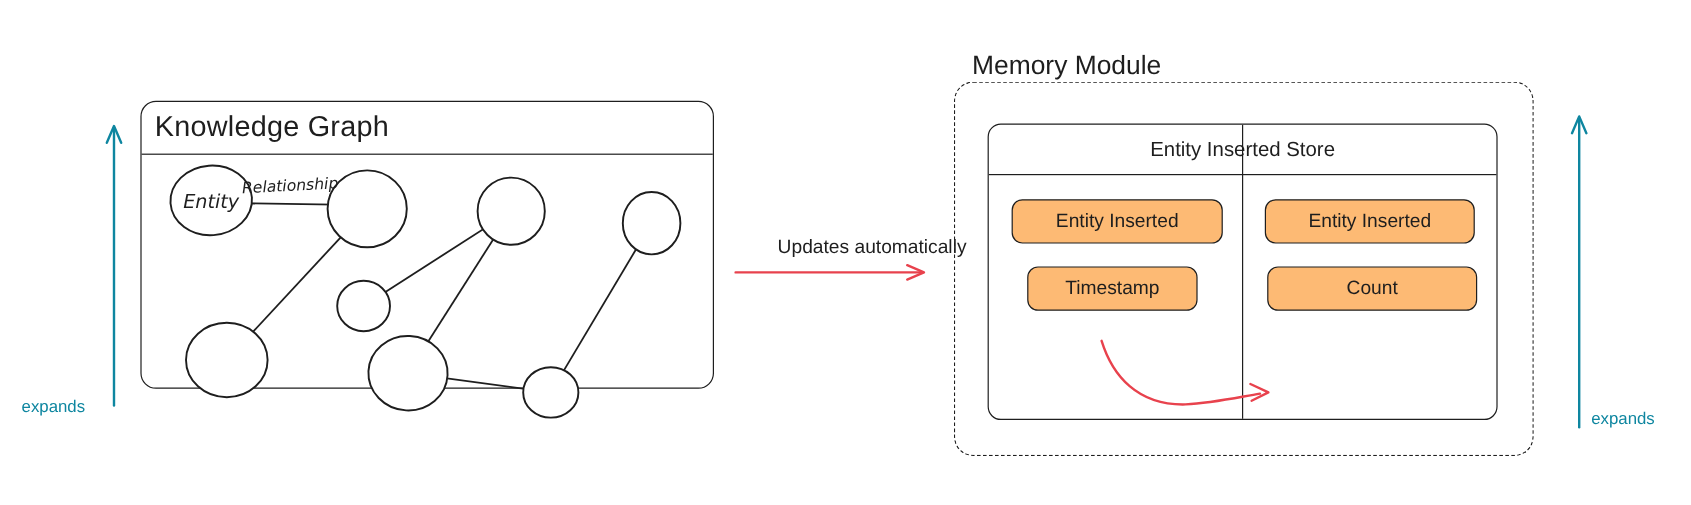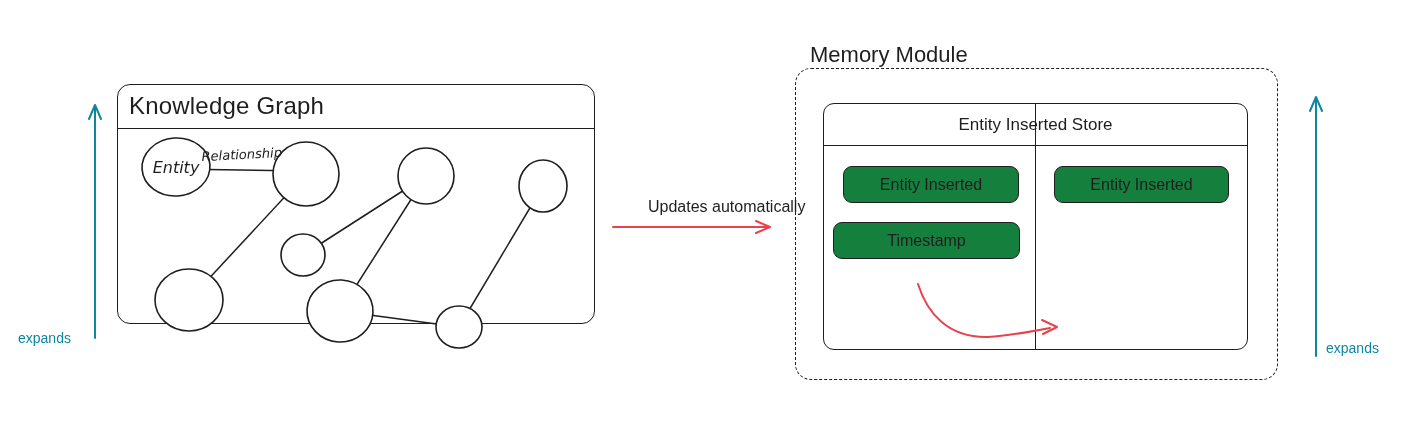--- a/index.html
+++ b/index.html
@@ -105,25 +105,25 @@
   #header-entity-knowledge-store { flex: 1; }
   .chip {
     position: absolute;
     border: 1.6px solid #1e1e1e;
     border-radius: 9px;
     box-sizing: border-box;
     display: flex;
     align-items: center;
     justify-content: center;
     font-size: 16px;
-    background: #15803d;
+    background: #fdba74;
     white-space: nowrap;
   }
   #chip-ms-entity-inserted { left: 19px;  top: 62px;  width: 176px; height: 37px; }
-  #chip-ms-timestamp       { left: 9px;  top: 118px; width: 187px; height: 37px; }
+  #chip-ms-timestamp       { left: 32px;  top: 118px; width: 142px; height: 37px; }
   #chip-eks-entity-inserted{ left: 230px; top: 62px;  width: 175px; height: 37px; }
   #chip-eks-count          { left: 232px; top: 118px; width: 175px; height: 37px; }
   #chip-eks-latest-timestamp{ left: 230px; top: 174px; width: 177px; height: 37px; }
 
   
   #arrows-layer {
     left: 0; top: 0;
     pointer-events: none;
     z-index: 30;
   }
@@ -173,20 +173,21 @@
 
   <div id="memory-dashed-box" class="abs">
     <div id="memory-table" class="abs">
       <div id="memory-col-divider" class="abs"></div>
       <div id="memory-header-row" class="abs">
         <div id="header-entity-knowledge-store" class="memory-header">Entity Inserted Store</div>
       </div>
       <div id="chip-ms-entity-inserted" class="chip">Entity Inserted</div>
       <div id="chip-ms-timestamp" class="chip">Timestamp</div>
       <div id="chip-eks-entity-inserted" class="chip">Entity Inserted</div>
+      <div id="chip-eks-count" class="chip">Count</div>
     </div>
   </div>
 
   <svg id="arrows-layer" class="abs" width="1409" height="421" viewBox="0 0 1409 421">
 
     <g stroke-width="2" stroke="#0e86a0">
       <line x1="95" y1="338" x2="95" y2="107"></line>
       <polyline points="89,119 95,105 101,119"></polyline>
     </g>
 

